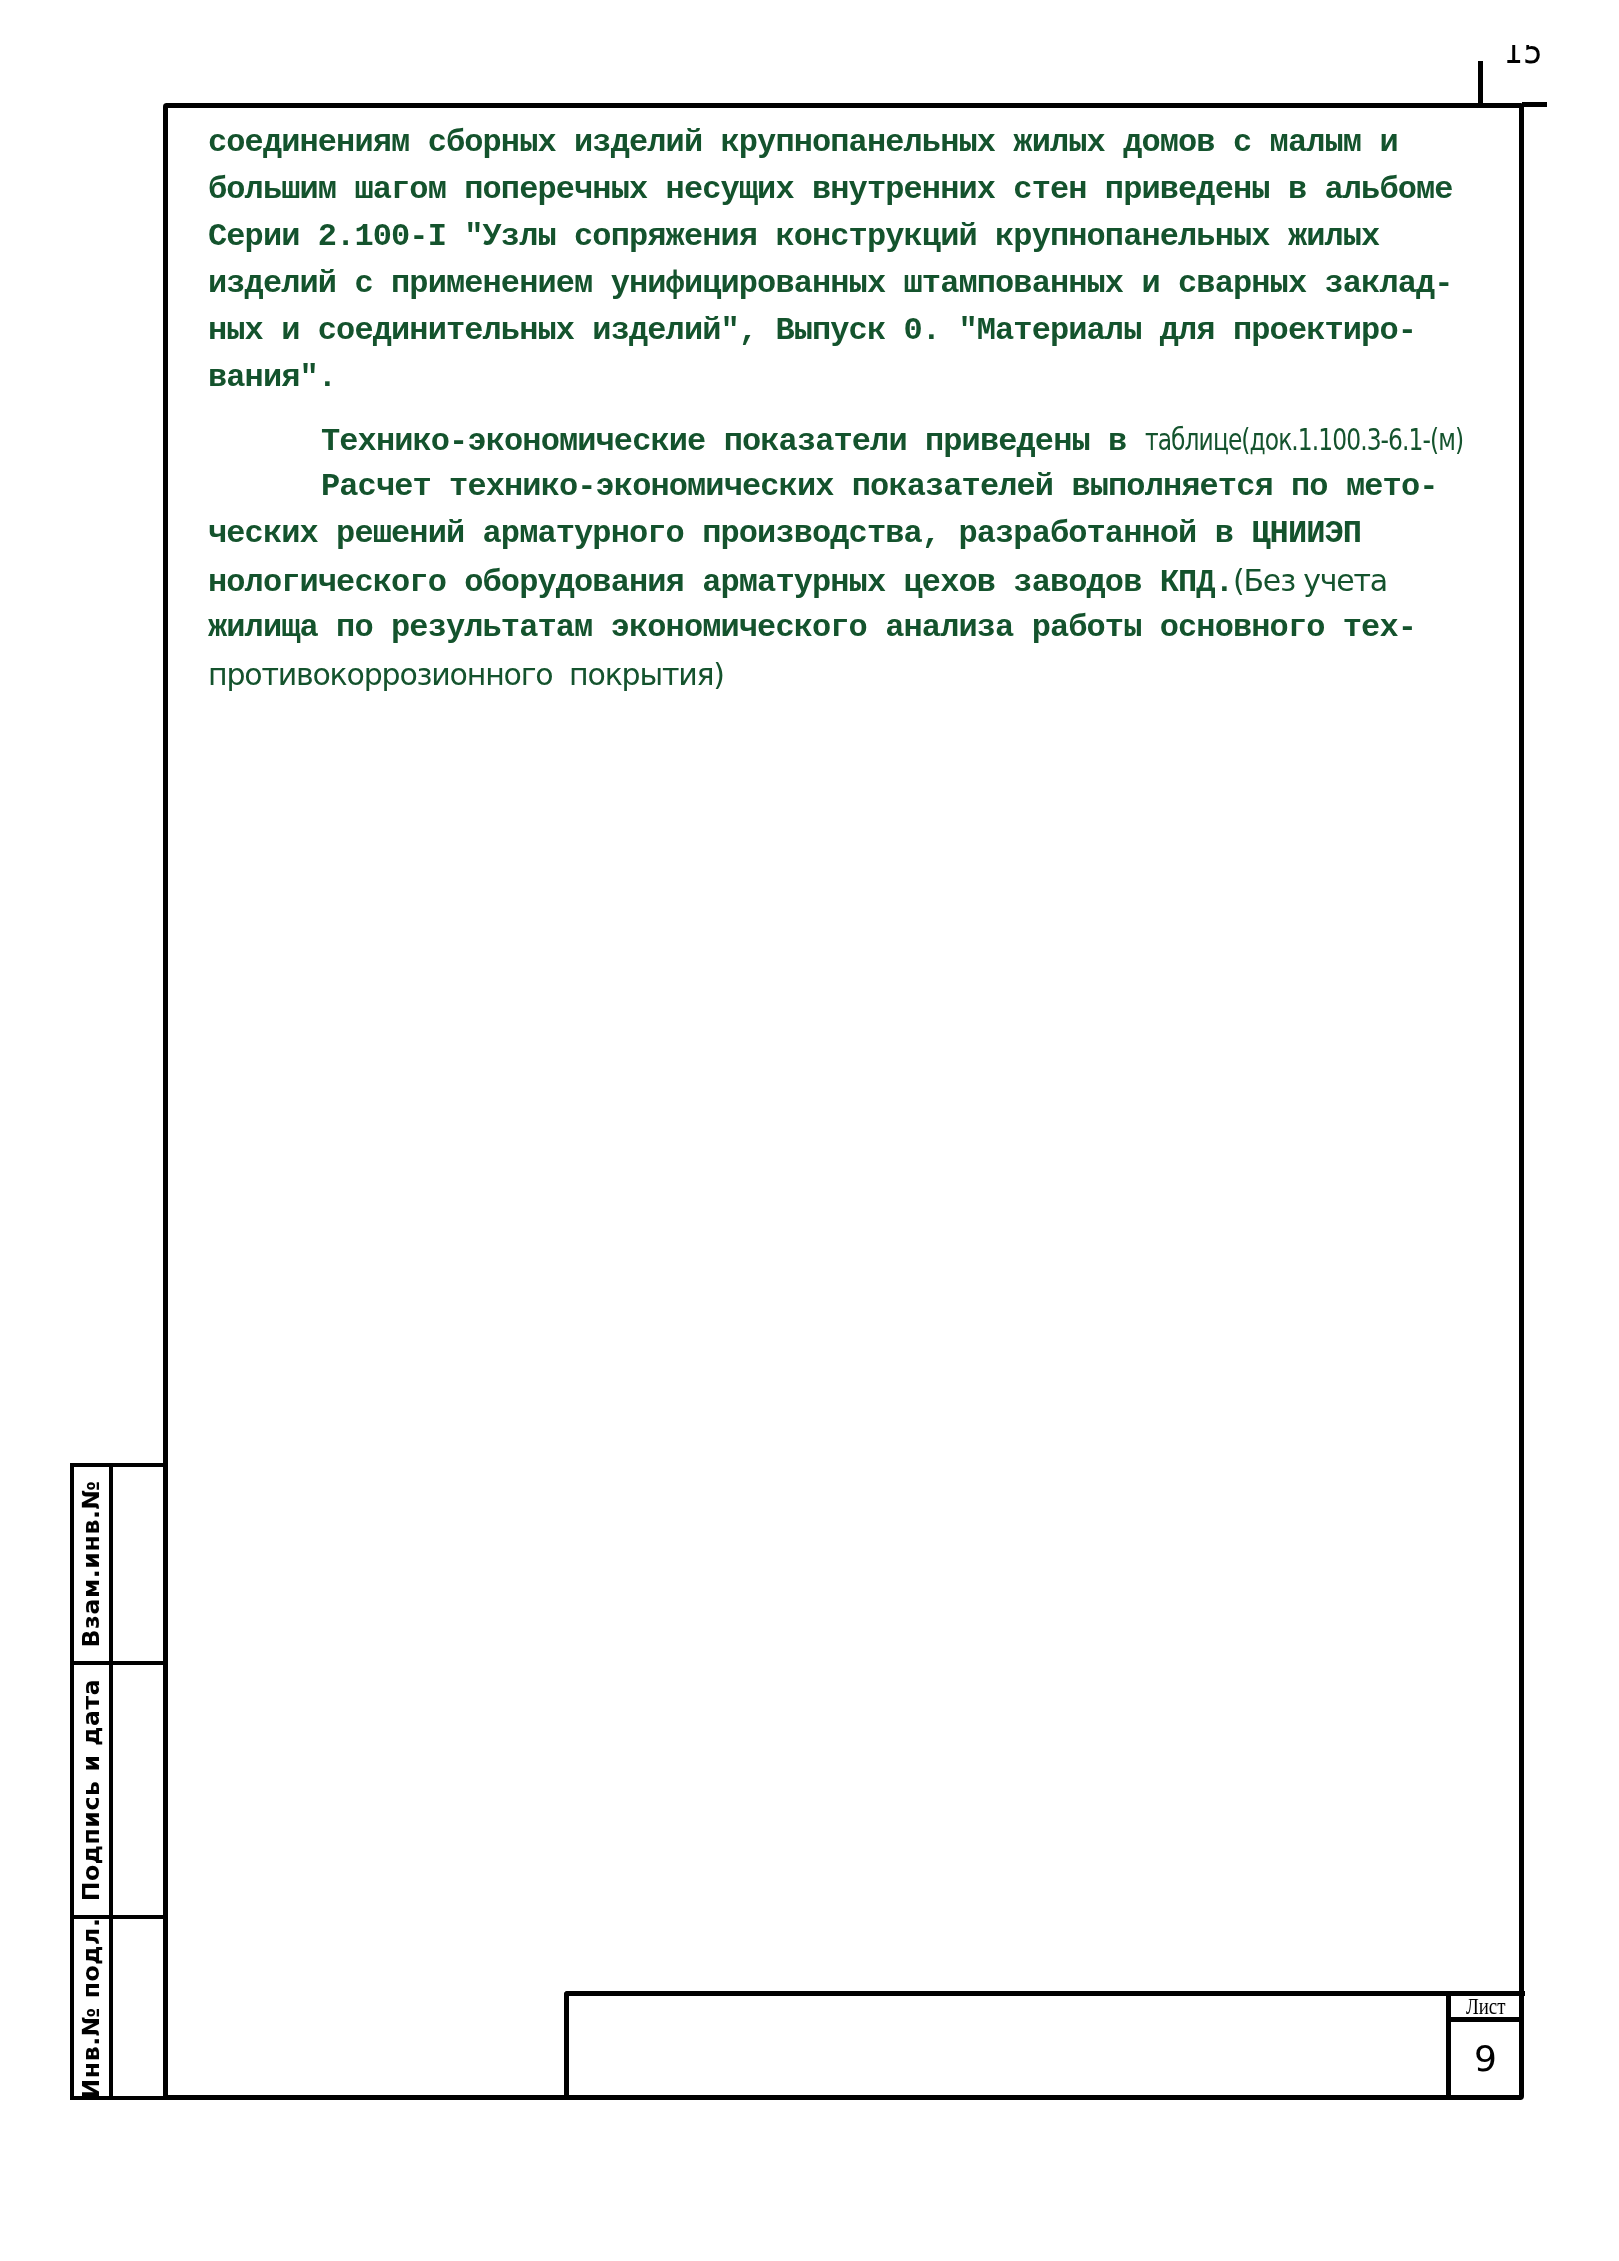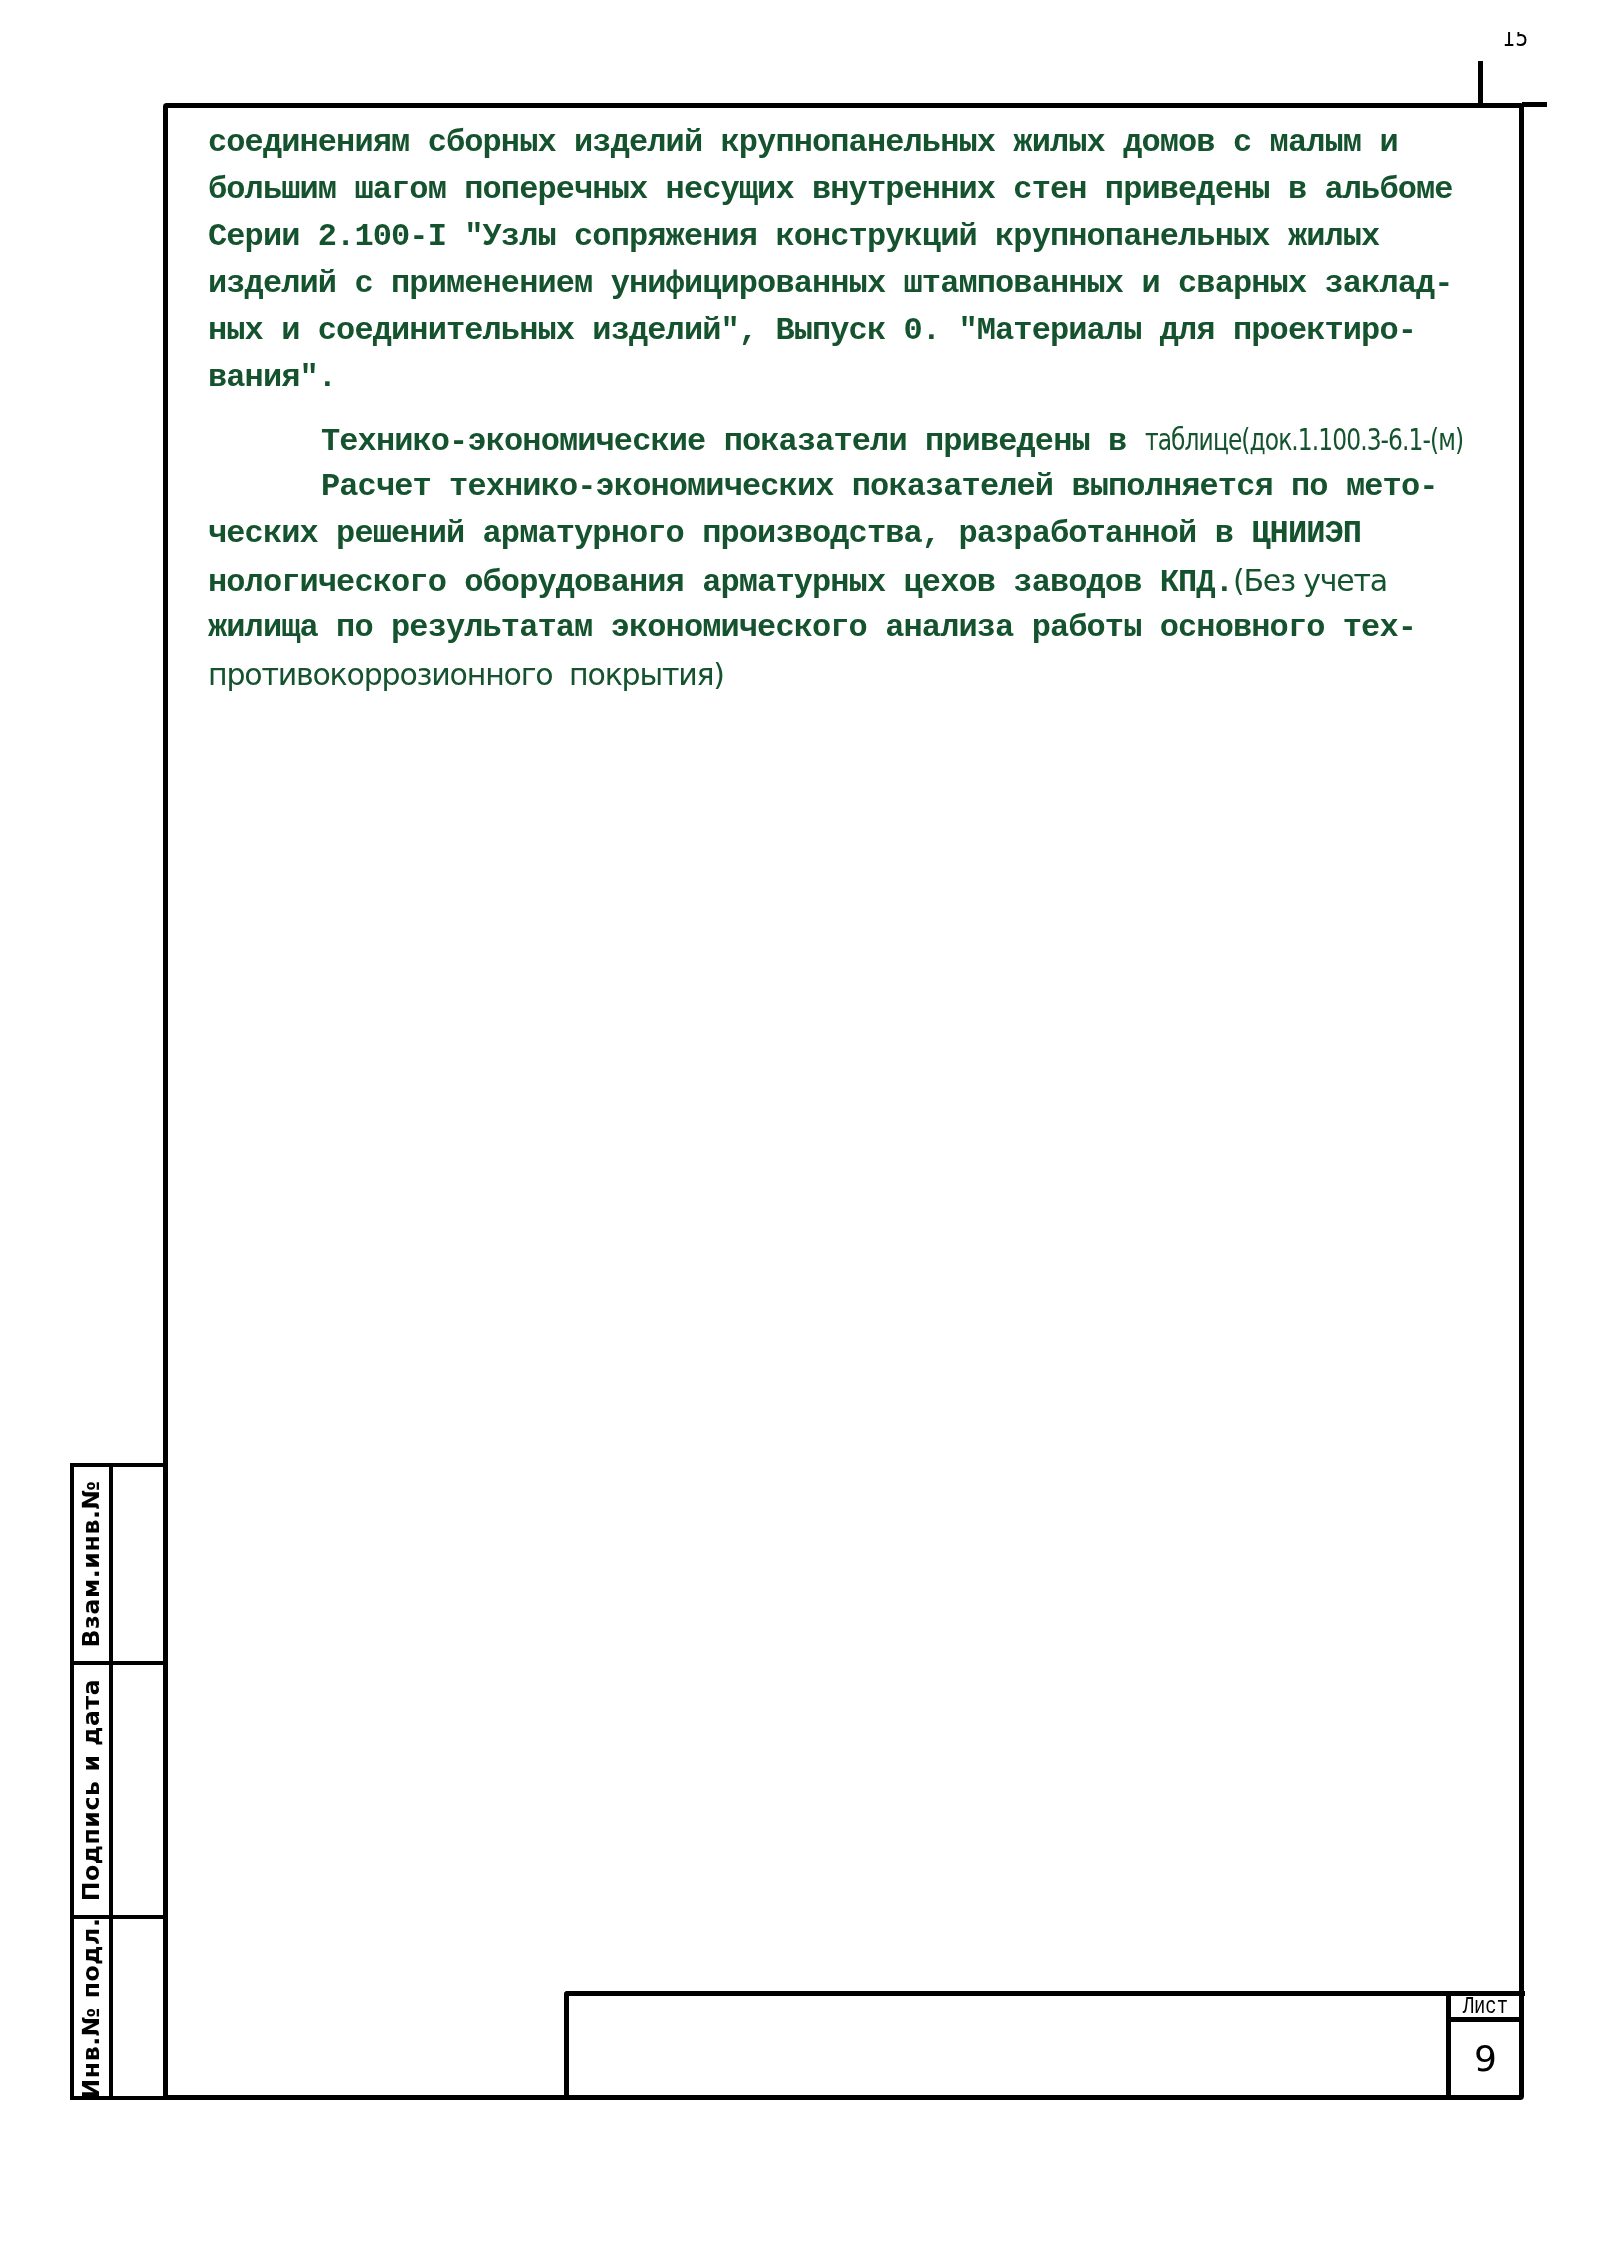--- a/index.html
+++ b/index.html
@@ -4,22 +4,22 @@
 <style>
   html, body { margin: 0; padding: 0; background: #ffffff; }
   body { width: 1619px; height: 2261px; position: relative; overflow: hidden; }
   .page { position: absolute; left: 0; top: 0; width: 1619px; height: 2261px; background: #fff; }
 
   
   .frame { position: absolute; left: 163px; top: 103px; width: 1361px; height: 1997px;
            border: 5px solid #000; border-radius: 3.7px; box-sizing: border-box; }
   .top-ext { position: absolute; left: 1522px; top: 102px; width: 25px; height: 5px; background: #000; }
   .top-tick { position: absolute; left: 1478px; top: 61px; width: 5px; height: 45px; background: #000; }
-  .sheet-num-top { position: absolute; left: 1500px; top: 32px; height: 31px; overflow: hidden;
-                   font-family: "DejaVu Sans", sans-serif; font-size: 24px; line-height: 32px; color: #000; }
+  .sheet-num-top { position: absolute; left: 1500px; top: 45px; height: 31px; overflow: hidden;
+                   font-family: "DejaVu Sans", sans-serif; font-size: 36px; line-height: 32px; color: #000; }
   .sheet-num-top span { display: block; margin-top: -10px; transform: scaleX(0.85); }
 
   
   .text { position: absolute; left: 208px; top: 119px; width: 1308px;
           font-family: "Liberation Mono", "DejaVu Sans Mono", monospace; font-weight: bold;
           font-size: 32px; line-height: 47px; color: #14532d; letter-spacing: -0.9px; }
   .line { white-space: pre; height: 47px; }
   .indent { padding-left: 113px; }
   .gap { height: 15px; }
   .hand { font-family: "DejaVu Sans", sans-serif; font-weight: normal; letter-spacing: -1.2px;
@@ -40,21 +40,21 @@
   .stamp { position: absolute; left: 564px; top: 1991px; width: 961px; height: 109px;
            border: 5px solid #000; border-bottom: none; border-right: none; box-sizing: border-box; border-top-left-radius: 3.7px; }
   .stamp-code { position: absolute; left: 569px; top: 1996px; width: 879px; height: 104px;
                 display: flex; align-items: center; justify-content: center; }
   .stamp-code span { font-family: "DejaVu Sans", sans-serif; font-size: 41px; color: #000;
                      letter-spacing: 3.7px; transform: scaleX(0.8); display: inline-block; }
   .sheet-box-line { position: absolute; left: 1446px; top: 1991px; width: 5px; height: 109px; background: #000; }
   .sheet-box-div { position: absolute; left: 1446px; top: 2017px; width: 78px; height: 5px; background: #000; }
   .sheet-label { position: absolute; left: 1451px; top: 1995px; width: 69px; height: 22px;
                  display: flex; align-items: center; justify-content: center;
-                 font-family: Liberation Mono, monospace; font-size: 23.6px; color: #000; }
+                 font-family: Liberation Serif, serif; font-size: 23.6px; color: #000; }
   .sheet-label span { display: inline-block; transform: scaleX(0.8); }
   .sheet-value { position: absolute; left: 1451px; top: 2022px; width: 69px; height: 73px;
                  display: flex; align-items: center; justify-content: center;
                  font-family: "DejaVu Sans", sans-serif; font-size: 36px; color: #000; }
 </style>
 </head>
 <body>
 
 <div class="page">
 

